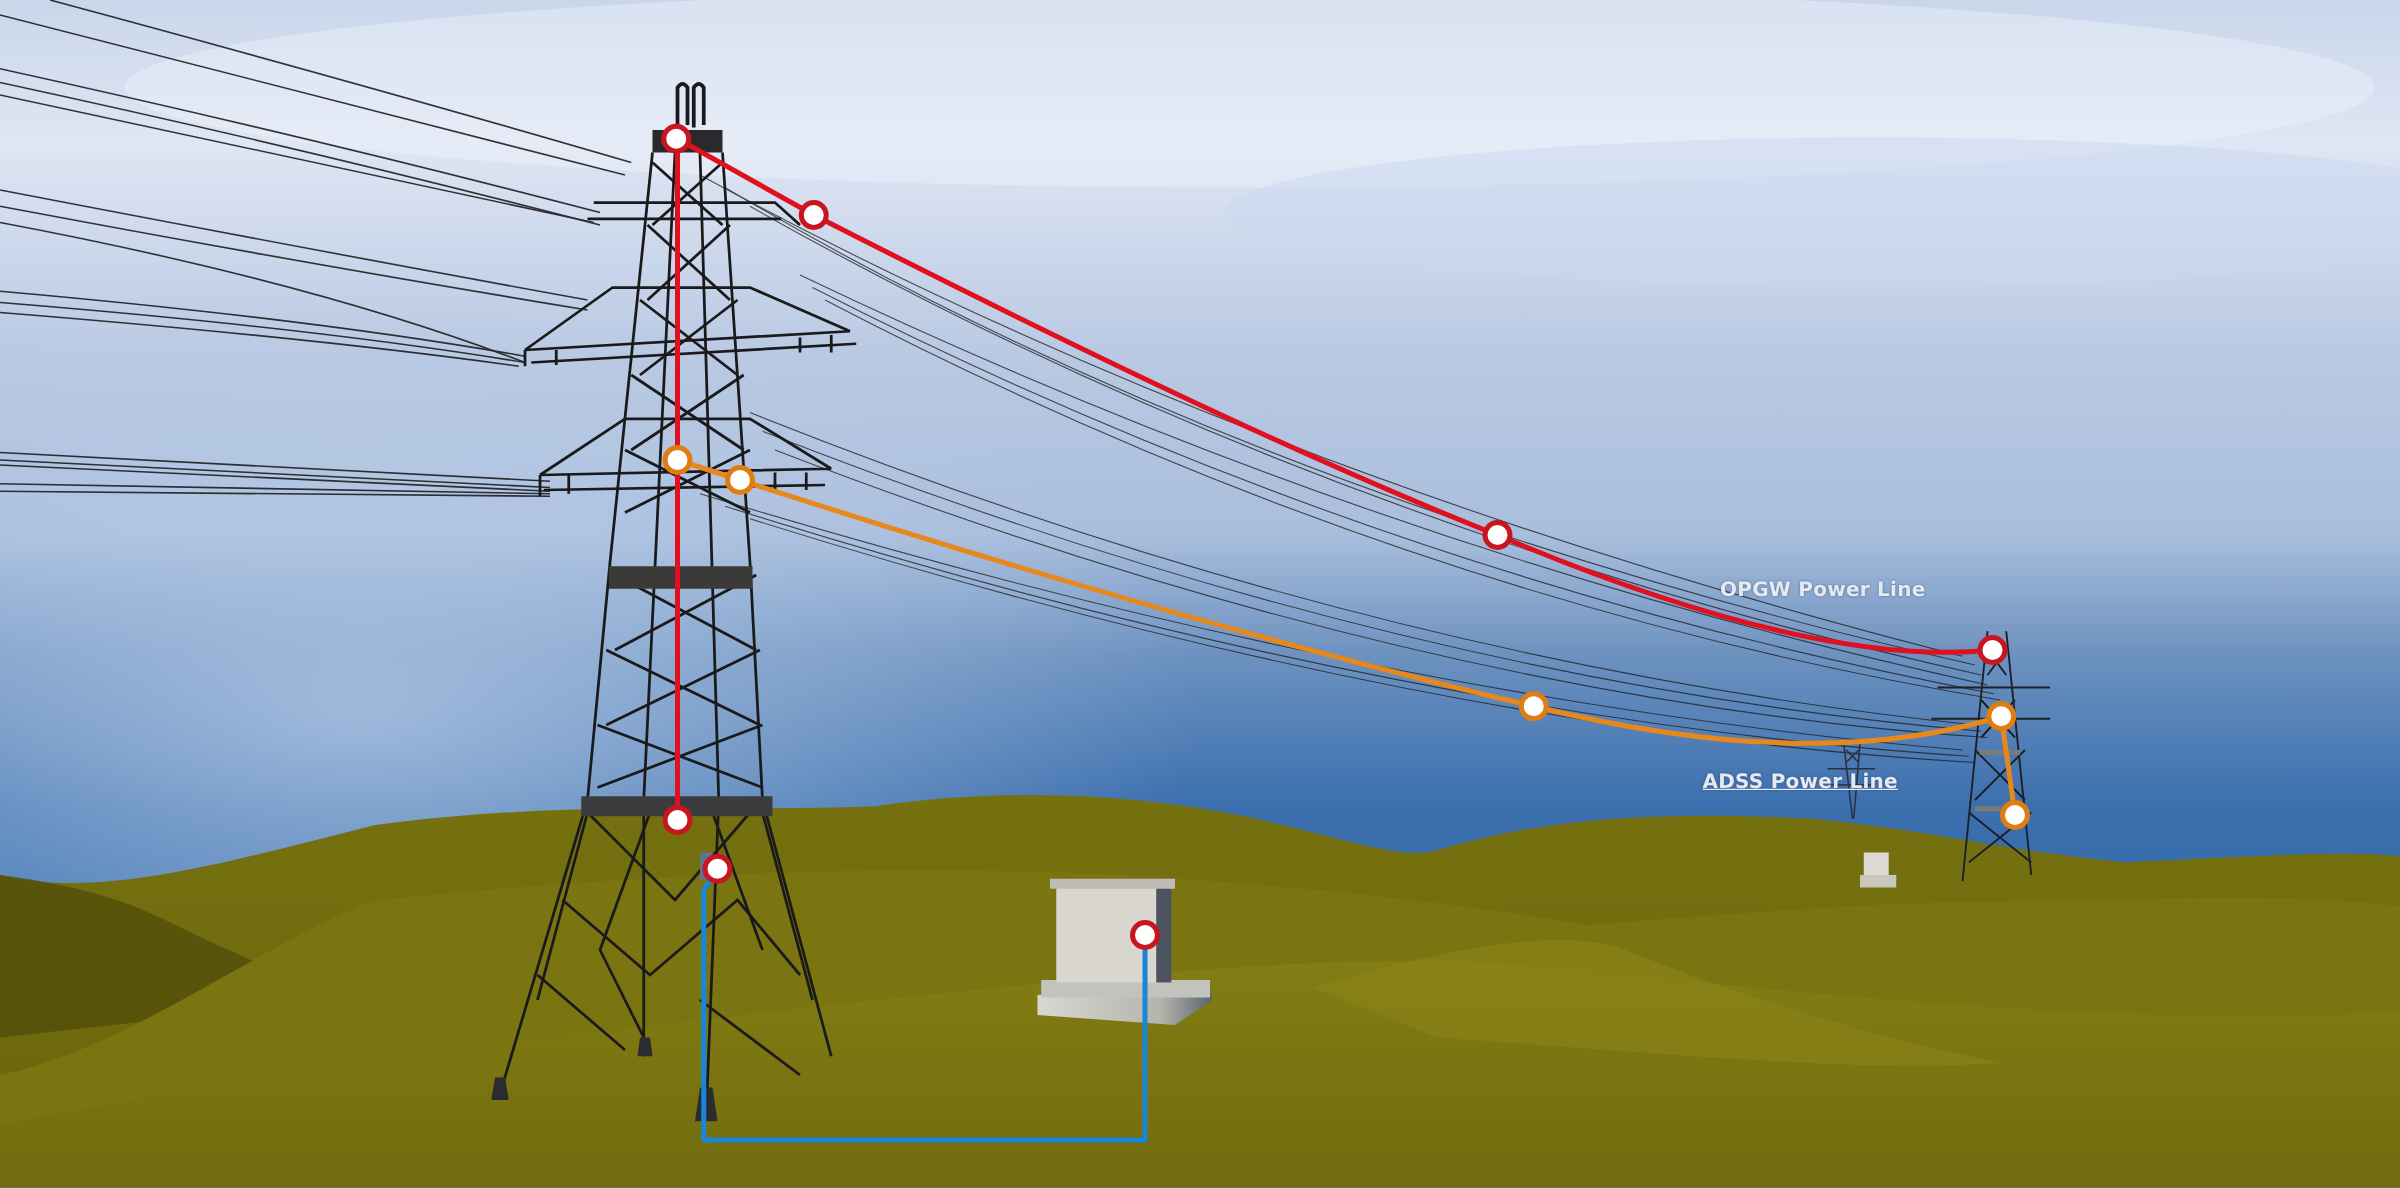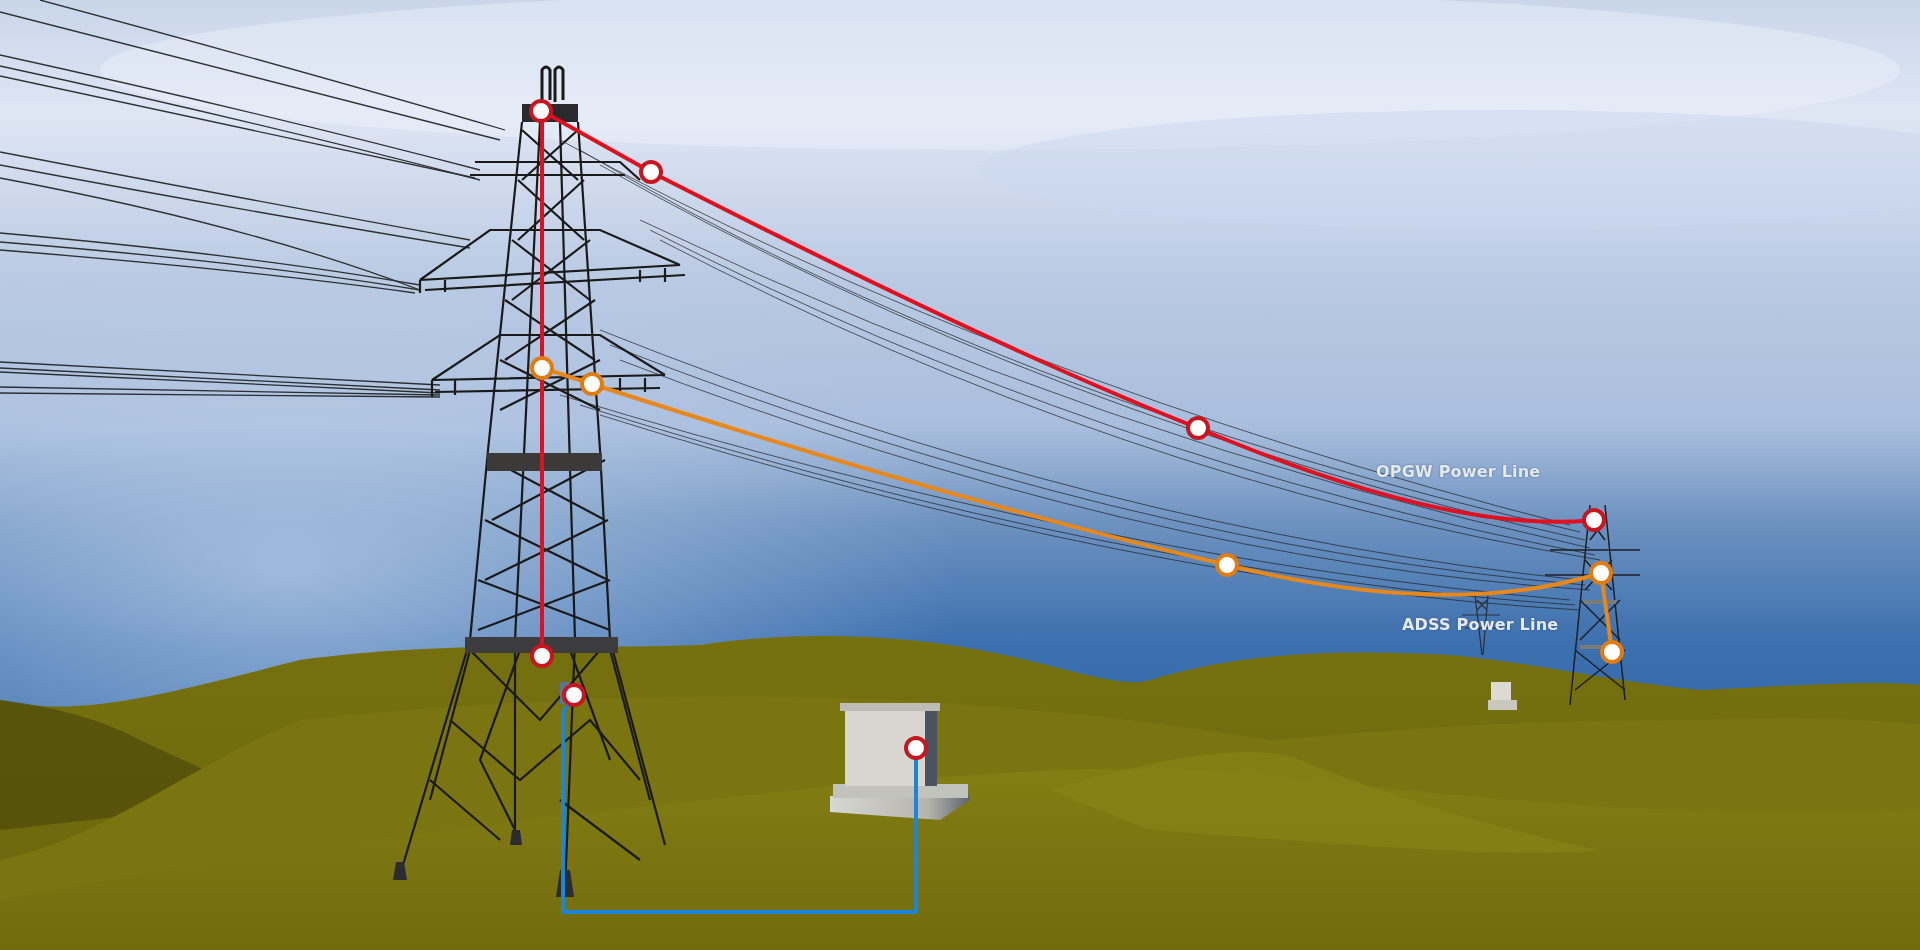--- a/index.html
+++ b/index.html
@@ -171,14 +171,14 @@
   <g fill="#ffffff" stroke="#e07d12" stroke-width="4">
     <circle cx="542" cy="368" r="10"></circle>
     <circle cx="592" cy="384" r="10"></circle>
     <circle cx="1227" cy="565" r="10"></circle>
     <circle cx="1601" cy="573" r="10"></circle>
     <circle cx="1612" cy="652" r="10"></circle>
   </g>
 </svg>
 
 <div class="label" style="left:1376px;top:462px;">OPGW Power Line</div>
-<div class="label" style="left:1402px;top:615px;">ADSS Power Line</div>
+<div class="label" style="left:1362px;top:615px;text-decoration:underline;">ADSS Power Line</div>
 </div>
 
 </body></html>

